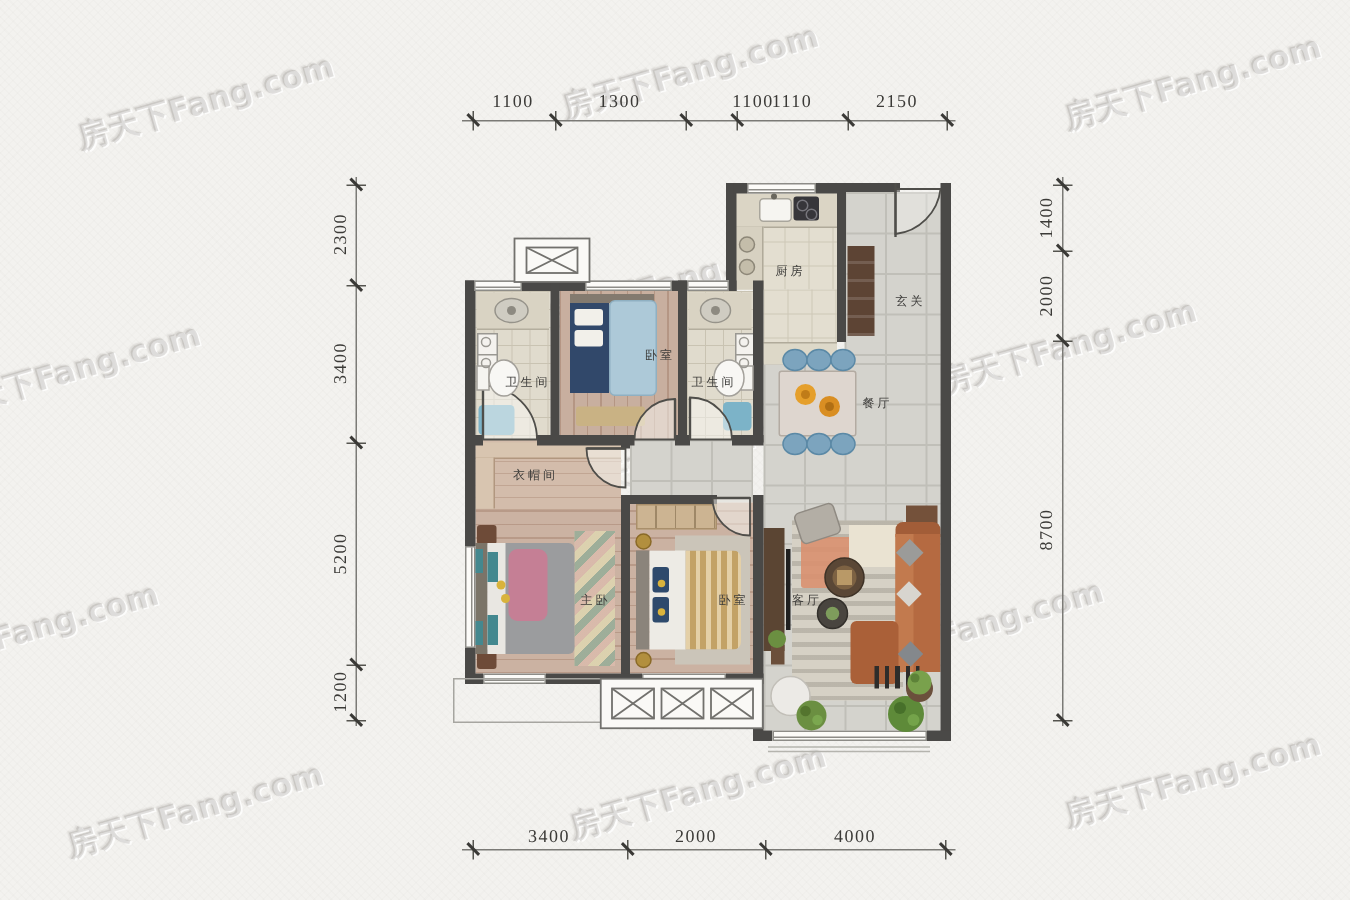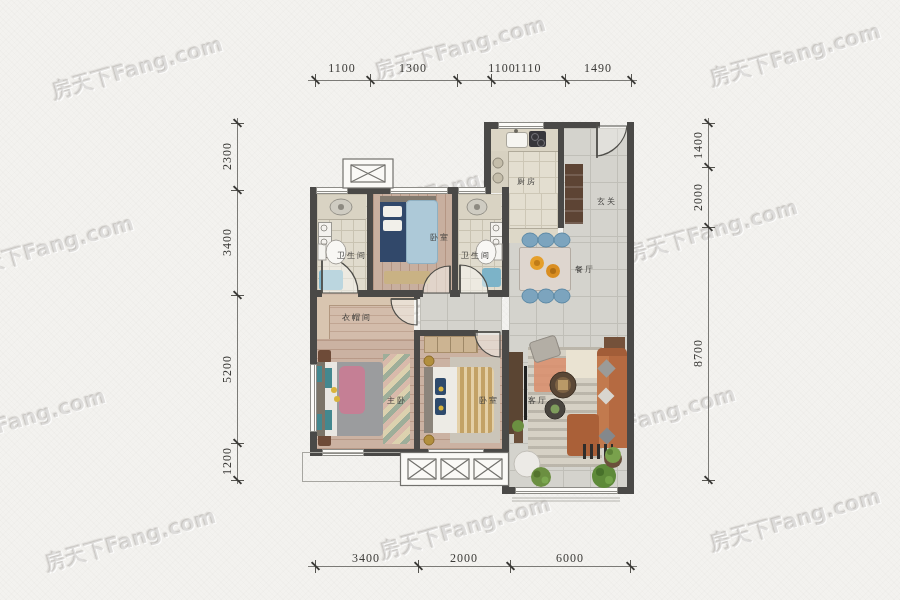--- a/index.html
+++ b/index.html
@@ -338,34 +338,34 @@
   <div class="slash" style="left:310px;top:79px"></div>
   <div class="slash" style="left:365px;top:79px"></div>
   <div class="slash" style="left:452px;top:79px"></div>
   <div class="slash" style="left:486px;top:79px"></div>
   <div class="slash" style="left:560px;top:79px"></div>
   <div class="slash" style="left:626px;top:79px"></div>
   <span class="dimtext" style="left:342px;top:68px">1100</span>
   <span class="dimtext" style="left:413px;top:68px">1300</span>
   <span class="dimtext" style="left:502px;top:68px">1100</span>
   <span class="dimtext" style="left:528px;top:68px">1110</span>
-  <span class="dimtext" style="left:598px;top:68px">1490</span>
+  <span class="dimtext" style="left:598px;top:68px">2150</span>
 
   <div class="dline" style="left:308px;top:566px;width:329px;height:1px"></div>
   <div class="tickv" style="left:315px;top:560px"></div>
   <div class="tickv" style="left:418px;top:560px"></div>
   <div class="tickv" style="left:510px;top:560px"></div>
   <div class="tickv" style="left:630px;top:560px"></div>
   <div class="slash" style="left:310px;top:565px"></div>
   <div class="slash" style="left:413px;top:565px"></div>
   <div class="slash" style="left:505px;top:565px"></div>
   <div class="slash" style="left:625px;top:565px"></div>
   <span class="dimtext" style="left:366px;top:558px">3400</span>
   <span class="dimtext" style="left:464px;top:558px">2000</span>
-  <span class="dimtext" style="left:570px;top:558px">6000</span>
+  <span class="dimtext" style="left:570px;top:558px">4000</span>
 
   <div class="dline" style="left:237px;top:118px;width:1px;height:366px"></div>
   <div class="tickh" style="left:231px;top:123px"></div>
   <div class="tickh" style="left:231px;top:190px"></div>
   <div class="tickh" style="left:231px;top:295px"></div>
   <div class="tickh" style="left:231px;top:443px"></div>
   <div class="tickh" style="left:231px;top:480px"></div>
   <div class="slash" style="left:232px;top:122px"></div>
   <div class="slash" style="left:232px;top:189px"></div>
   <div class="slash" style="left:232px;top:294px"></div>

